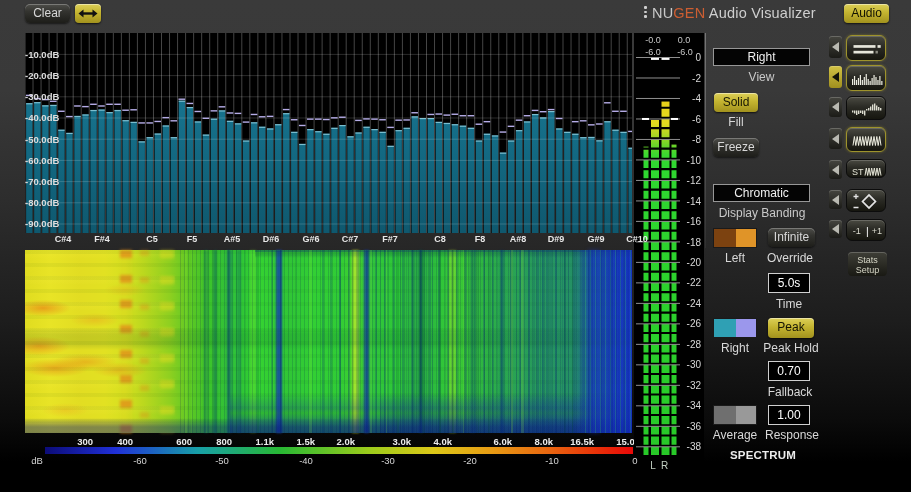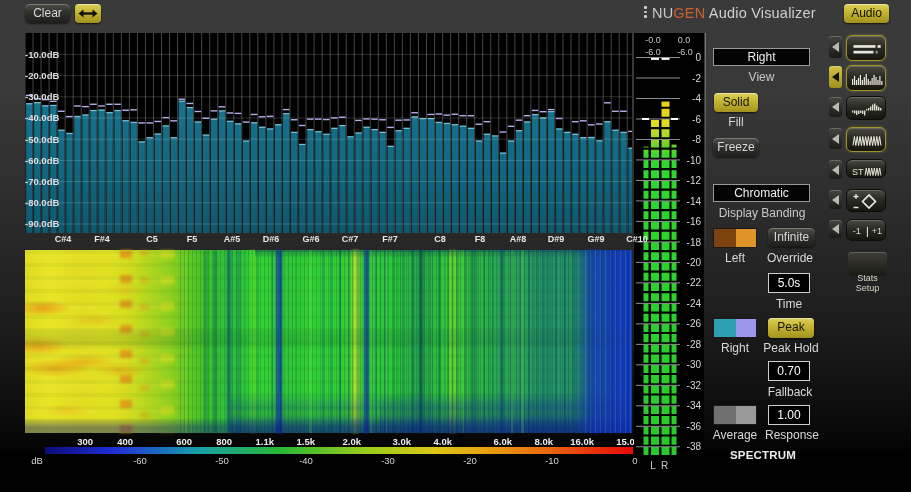--- a/index.html
+++ b/index.html
@@ -12,21 +12,21 @@
 .nl{position:absolute;width:40px;text-align:center;color:#e8e8e8;font-size:9px;font-weight:bold;top:0}
 .fl{position:absolute;width:44px;text-align:right;color:#ededed;font-size:9.5px;font-weight:bold;top:0}
 .dl{position:absolute;width:40px;text-align:center;color:#d6d6d6;font-size:9.5px;top:0}
 .tbtn{position:absolute;left:829px;width:13px;border-radius:3px;background:linear-gradient(180deg,#45453f,#1b1b17);box-shadow:inset 0 1px 0 rgba(255,255,255,.2);display:flex;align-items:center;justify-content:center}
 .tyel{background:linear-gradient(180deg,#d2c245,#a08f1e)}
 .tri{width:0;height:0;border-top:5px solid transparent;border-bottom:5px solid transparent;border-right:7px solid #b9b9b1}
 .trib{width:0;height:0;border-top:5px solid transparent;border-bottom:5px solid transparent;border-right:7px solid #14140a}
 .ibtn{position:absolute;left:846px;width:40px;border-radius:6px;background:linear-gradient(180deg,#4a4a42 0,#2b2b25 45%,#16160f 100%);border:1px solid #0c0c0c;box-shadow:inset 0 1px 0 rgba(255,255,255,.18)}
 .ibtn.sel{border:1px solid #9e932c;box-shadow:inset 0 1px 0 rgba(255,255,255,.18),0 0 3px rgba(170,158,46,.5)}
 .ibtn svg{display:block}
-.statsbtn{position:absolute;left:848px;top:252px;width:39px;height:24px;border-radius:4px;background:linear-gradient(180deg,#3f3f37,#191913);box-shadow:inset 0 1px 0 rgba(255,255,255,.2);color:#d6d6c6;font-size:9px;line-height:10px;text-align:center;padding-top:21px}
+.statsbtn{position:absolute;left:848px;top:252px;width:39px;height:24px;border-radius:4px;background:linear-gradient(180deg,#3f3f37,#191913);box-shadow:inset 0 1px 0 rgba(255,255,255,.2);color:#d6d6c6;font-size:9px;line-height:10px;text-align:center;padding-top:3px}
 .half{position:absolute;width:44px;height:20px;border:1px solid #1a1a1a}
 .half i{position:absolute;top:0;bottom:0;display:block}
 .spectro{position:absolute;left:25px;top:250px;width:607px;height:183px;background:linear-gradient(90deg,
 #e0dc20 0px,#e8e426 25px,#e2dd22 55px,#e2e122 80px,#d6e020 100px,
 #bcd81e 118px,#90d020 144px,#5cc824 165px,#3ac42c 186px,
 #30c03a 205px,#30ca34 220px,#34d232 237px,#30c636 265px,#32d034 290px,
 #30cc36 315px,#44d22e 331px,#30c43c 345px,#2ec838 370px,#28a846 395px,
 #2ec43a 415px,#3cce32 431px,#32c038 450px,#2cb446 475px,#2aa850 500px,
 #28a05a 525px,#269a5c 550px,#207e78 568px,#1e6890 580px,#1c4cb0 592px,#1a42b6 607px)}
 .st{position:absolute;top:0;height:183px}
@@ -401,26 +401,26 @@
       <div class="st" style="left:598px;width:2px;background:rgba(0,80,40,0.11)"></div>
 </div>
 
 <div class="abs" style="left:25px;top:436px;width:660px;height:13px">
       <span class="fl" style="left:24px">300</span>
       <span class="fl" style="left:64px">400</span>
       <span class="fl" style="left:123px">600</span>
       <span class="fl" style="left:163px">800</span>
       <span class="fl" style="left:205px">1.1k</span>
       <span class="fl" style="left:246px">1.5k</span>
-      <span class="fl" style="left:292px">2.0k</span>
+      <span class="fl" style="left:286px">2.0k</span>
       <span class="fl" style="left:342px">3.0k</span>
       <span class="fl" style="left:383px">4.0k</span>
       <span class="fl" style="left:443px">6.0k</span>
       <span class="fl" style="left:484px">8.0k</span>
-      <span class="fl" style="left:525px">16.0k</span>
+      <span class="fl" style="left:525px">16.5k</span>
       <span class="fl" style="left:571px">15.0k</span>
     </div>
 
 <div class="abs" style="left:45px;top:447px;width:588px;height:7px;background:linear-gradient(90deg,#0c0c78 0,#2030d8 12%,#18a0a8 26%,#28b834 40%,#9ccc1c 55%,#dcc818 66%,#e89c14 76%,#e86410 86%,#e83008 94%,#e80808 100%)"></div>
 <div class="abs" style="left:25px;top:455px;width:680px;height:13px;z-index:6">
       <span class="dl" style="left:-8px">dB</span>
       <span class="dl" style="left:95px">-60</span>
       <span class="dl" style="left:177px">-50</span>
       <span class="dl" style="left:261px">-40</span>
       <span class="dl" style="left:343px">-30</span>

